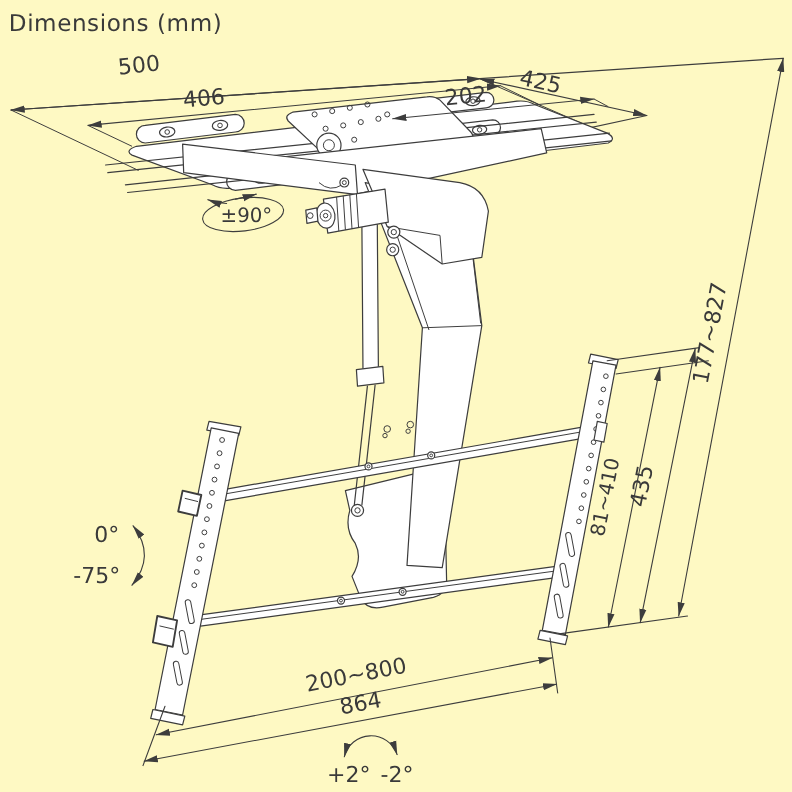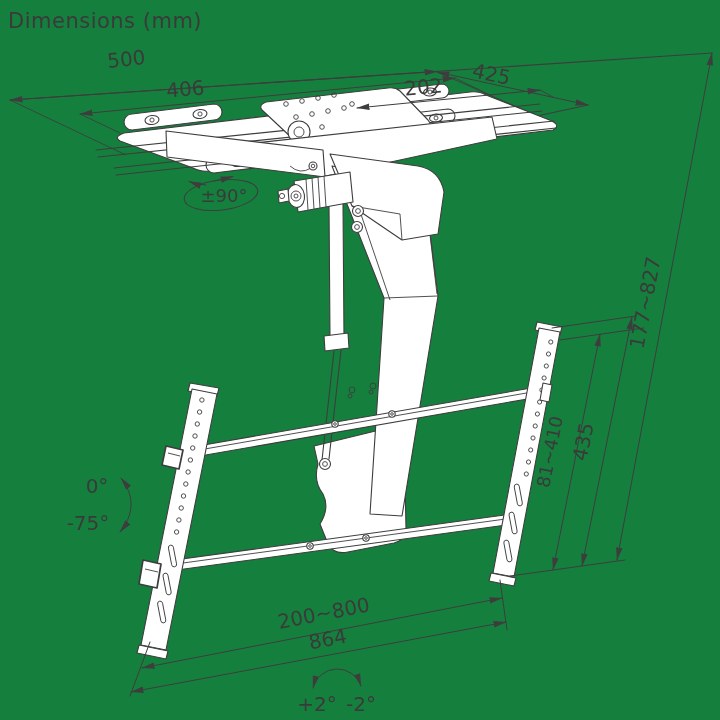--- a/index.html
+++ b/index.html
@@ -1,16 +1,16 @@
 <!DOCTYPE html>
 <html><head>
 <meta charset="utf-8">
 <style>
   html,body{margin:0;padding:0;background:#ffffff;}
-  #stage{position:relative;width:720px;height:720px;background:#15803d;overflow:hidden;}
+  #stage{position:relative;width:720px;height:720px;background:#fef9c3;overflow:hidden;}
   svg text{font-family:"DejaVu Sans","Liberation Sans",sans-serif;fill:#3a3a3a;}
   .ttl{font-size:21px;letter-spacing:.5px;}
   .dl{font-size:20px;}
   .dls{font-size:18px;}
   .s{stroke:#3d3d3d;stroke-width:1.1;fill:none;stroke-linejoin:round;stroke-linecap:round;}
   .sf{stroke:#3d3d3d;stroke-width:1.1;fill:#ffffff;stroke-linejoin:round;stroke-linecap:round;}
   .thin{stroke:#3d3d3d;stroke-width:.9;fill:none;}
   .dim{stroke:#3d3d3d;stroke-width:1;fill:none;stroke-linecap:round;}
   .bold{stroke:#3d3d3d;stroke-width:1.7;fill:#ffffff;stroke-linejoin:round;}
 </style>

